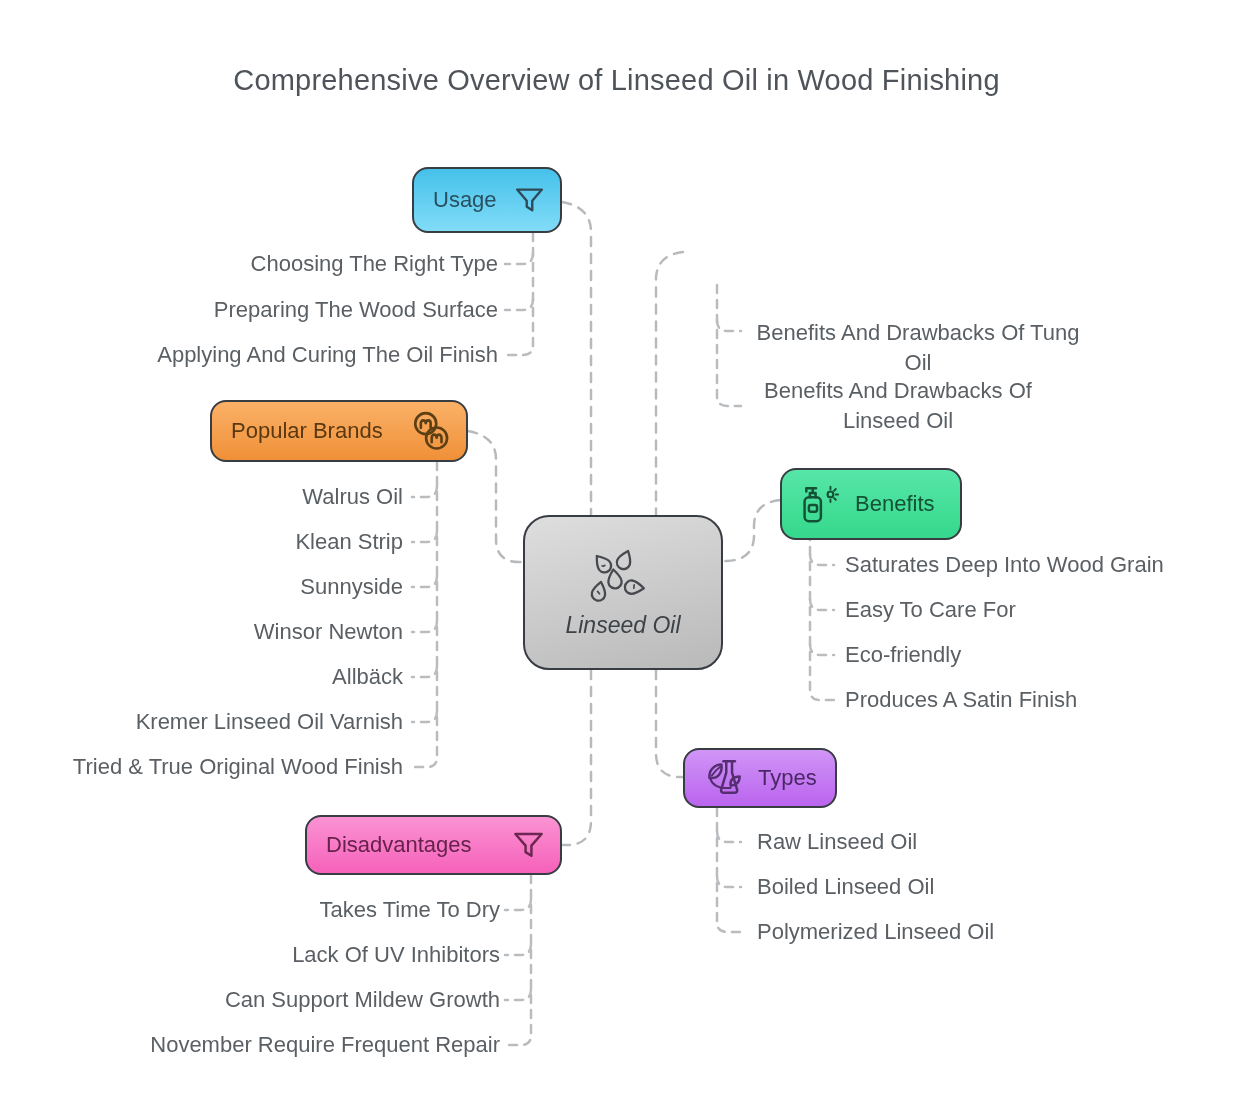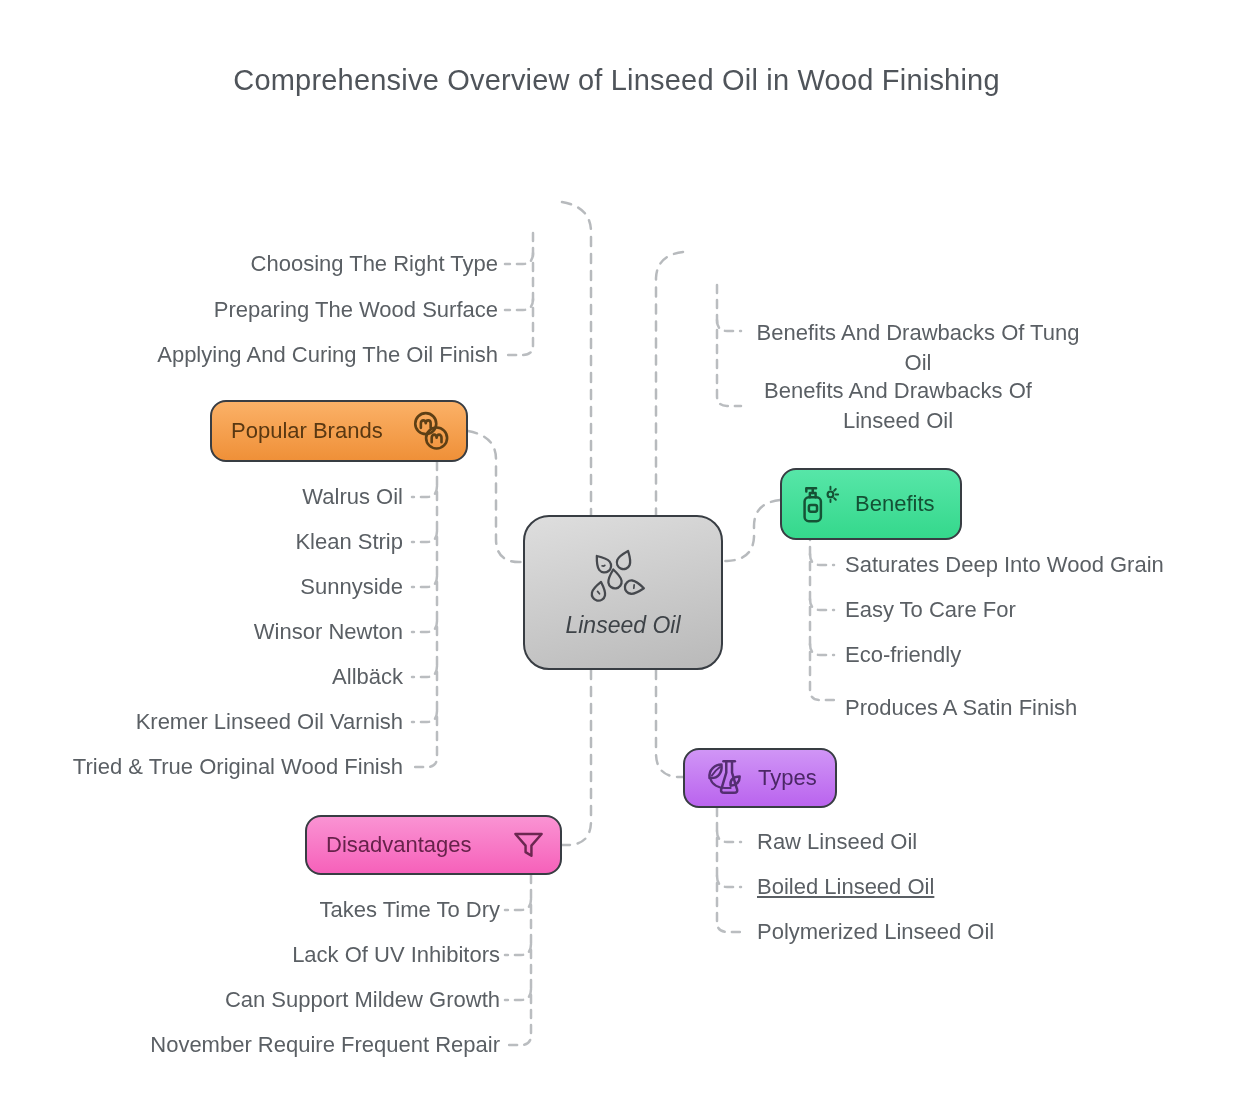--- a/index.html
+++ b/index.html
@@ -98,20 +98,26 @@
           <path d="M-1.5 1.5l2.5 2" stroke-width="1.8"></path>
         </g>
       <g transform="translate(53,43) rotate(95)">
           <path d="M0 -9 C4.5 -3.5 7 0.5 7 4 A7 7 0 0 1 -7 4 C-7 0.5 -4.5 -3.5 0 -9 Z"></path>
           <path d="M-2.5 1.5h3.5" stroke-width="1.8"></path>
         </g>
     </svg>
     <div class="center-label">Linseed Oil</div>
   </div>
 
+  <div class="node branch icon-right" style="left:412px;top:167px;width:150px;height:66px;background:linear-gradient(180deg,#45c1ea,#82dcf8);color:#29505f;">
+    <span class="blabel">Usage</span>
+    <svg width="35" height="35" viewBox="0 0 24 24" fill="none" stroke="#2c4a57" stroke-width="1.6" stroke-linejoin="round" stroke-linecap="round">
+      <path d="M3.5 4.5h17l-6.6 7.6v6.6l-3.8-2.4v-4.2z"></path>
+    </svg>
+  </div>
   <div class="leaf r" style="top:249px;right:735px;">Choosing The Right Type</div>
   <div class="leaf r" style="top:295px;right:735px;">Preparing The Wood Surface</div>
   <div class="leaf r" style="top:340px;right:735px;">Applying And Curing The Oil Finish</div>
 
   <div class="leaf wrap" style="top:318px;left:748px;width:340px;">Benefits And Drawbacks Of Tung Oil</div>
   <div class="leaf wrap" style="top:376px;left:748px;width:300px;">Benefits And Drawbacks Of Linseed Oil</div>
 
   <div class="node branch icon-right" style="left:210px;top:400px;width:258px;height:62px;background:linear-gradient(180deg,#fbb167,#ef9038);color:#593812;">
     <span class="blabel">Popular Brands</span>
     <svg width="44" height="42" viewBox="0 0 24 24" fill="none" stroke="#5d3f15" stroke-width="1.5" stroke-linecap="round" stroke-linejoin="round">
@@ -136,35 +142,35 @@
       <path d="M15.5 17v-4.5h6V17"></path>
       <path d="M18.5 12.5V7.5M22 7.5H11.8v3.4"></path>
       <circle cx="37" cy="14" r="3" stroke-width="2.2"></circle>
       <path d="M37 6v2.5M42.6 8.4l-1.8 1.8M45 14h-2.5M42.6 19.6l-1.8-1.8M37 22v-2.5" stroke-width="2"></path>
     </svg>
     <span class="blabel">Benefits</span>
   </div>
   <div class="leaf" style="top:550px;left:845px;">Saturates Deep Into Wood Grain</div>
   <div class="leaf" style="top:595px;left:845px;">Easy To Care For</div>
   <div class="leaf" style="top:640px;left:845px;">Eco-friendly</div>
-  <div class="leaf" style="top:685px;left:845px;margin-top:8px;">Produces A Satin Finish</div>
+  <div class="leaf" style="top:685px;left:845px;">Produces A Satin Finish</div>
 
   <div class="node branch icon-left" style="left:683px;top:748px;width:154px;height:60px;background:linear-gradient(180deg,#d095f6,#ba64ee);color:#4b2766;">
     <svg width="46" height="46" viewBox="0 0 48 48" fill="none" stroke="#542e71" stroke-width="2.6" stroke-linecap="round" stroke-linejoin="round">
       <path d="M26.5 6.5h12"></path>
       <path d="M29.5 6.5v12L24.5 35q-1.6 4.5 3 4.5h10q4.6 0 3-4.5l-5-16.5v-12"></path>
       <path d="M12 24C11 15 18 10 24.5 10c1 8.5-3.5 15-12.5 14Z"></path>
       <path d="M14.5 21.5c2.5-4 5.5-7 8.5-9" stroke-width="2"></path>
       <path d="M34 32c6.5-.5 9.5-4.5 9.5-9.5-6.5 0-10.5 3.5-9.5 9.5Z"></path>
       <path d="M13 25c2 6.5 9 9.5 15 9.5h6" stroke-width="2.2"></path>
     </svg>
     <span class="blabel">Types</span>
   </div>
   <div class="leaf" style="top:827px;left:757px;">Raw Linseed Oil</div>
-  <div class="leaf" style="top:872px;left:757px;text-decoration:underline;">Boiled Linseed Oil</div>
+  <div class="leaf" style="top:872px;left:757px;">Boiled Linseed Oil</div>
   <div class="leaf" style="top:917px;left:757px;">Polymerized Linseed Oil</div>
 
   <div class="node branch icon-right" style="left:305px;top:815px;width:257px;height:60px;background:linear-gradient(180deg,#fa93d3,#f661ba);color:#66224a;">
     <span class="blabel">Disadvantages</span>
     <svg width="37" height="37" viewBox="0 0 24 24" fill="none" stroke="#6b2750" stroke-width="1.6" stroke-linejoin="round" stroke-linecap="round">
       <path d="M3.5 4.5h17l-6.6 7.6v6.6l-3.8-2.4v-4.2z"></path>
     </svg>
   </div>
   <div class="leaf r" style="top:895px;right:733px;">Takes Time To Dry</div>
   <div class="leaf r" style="top:940px;right:733px;">Lack Of UV Inhibitors</div>

